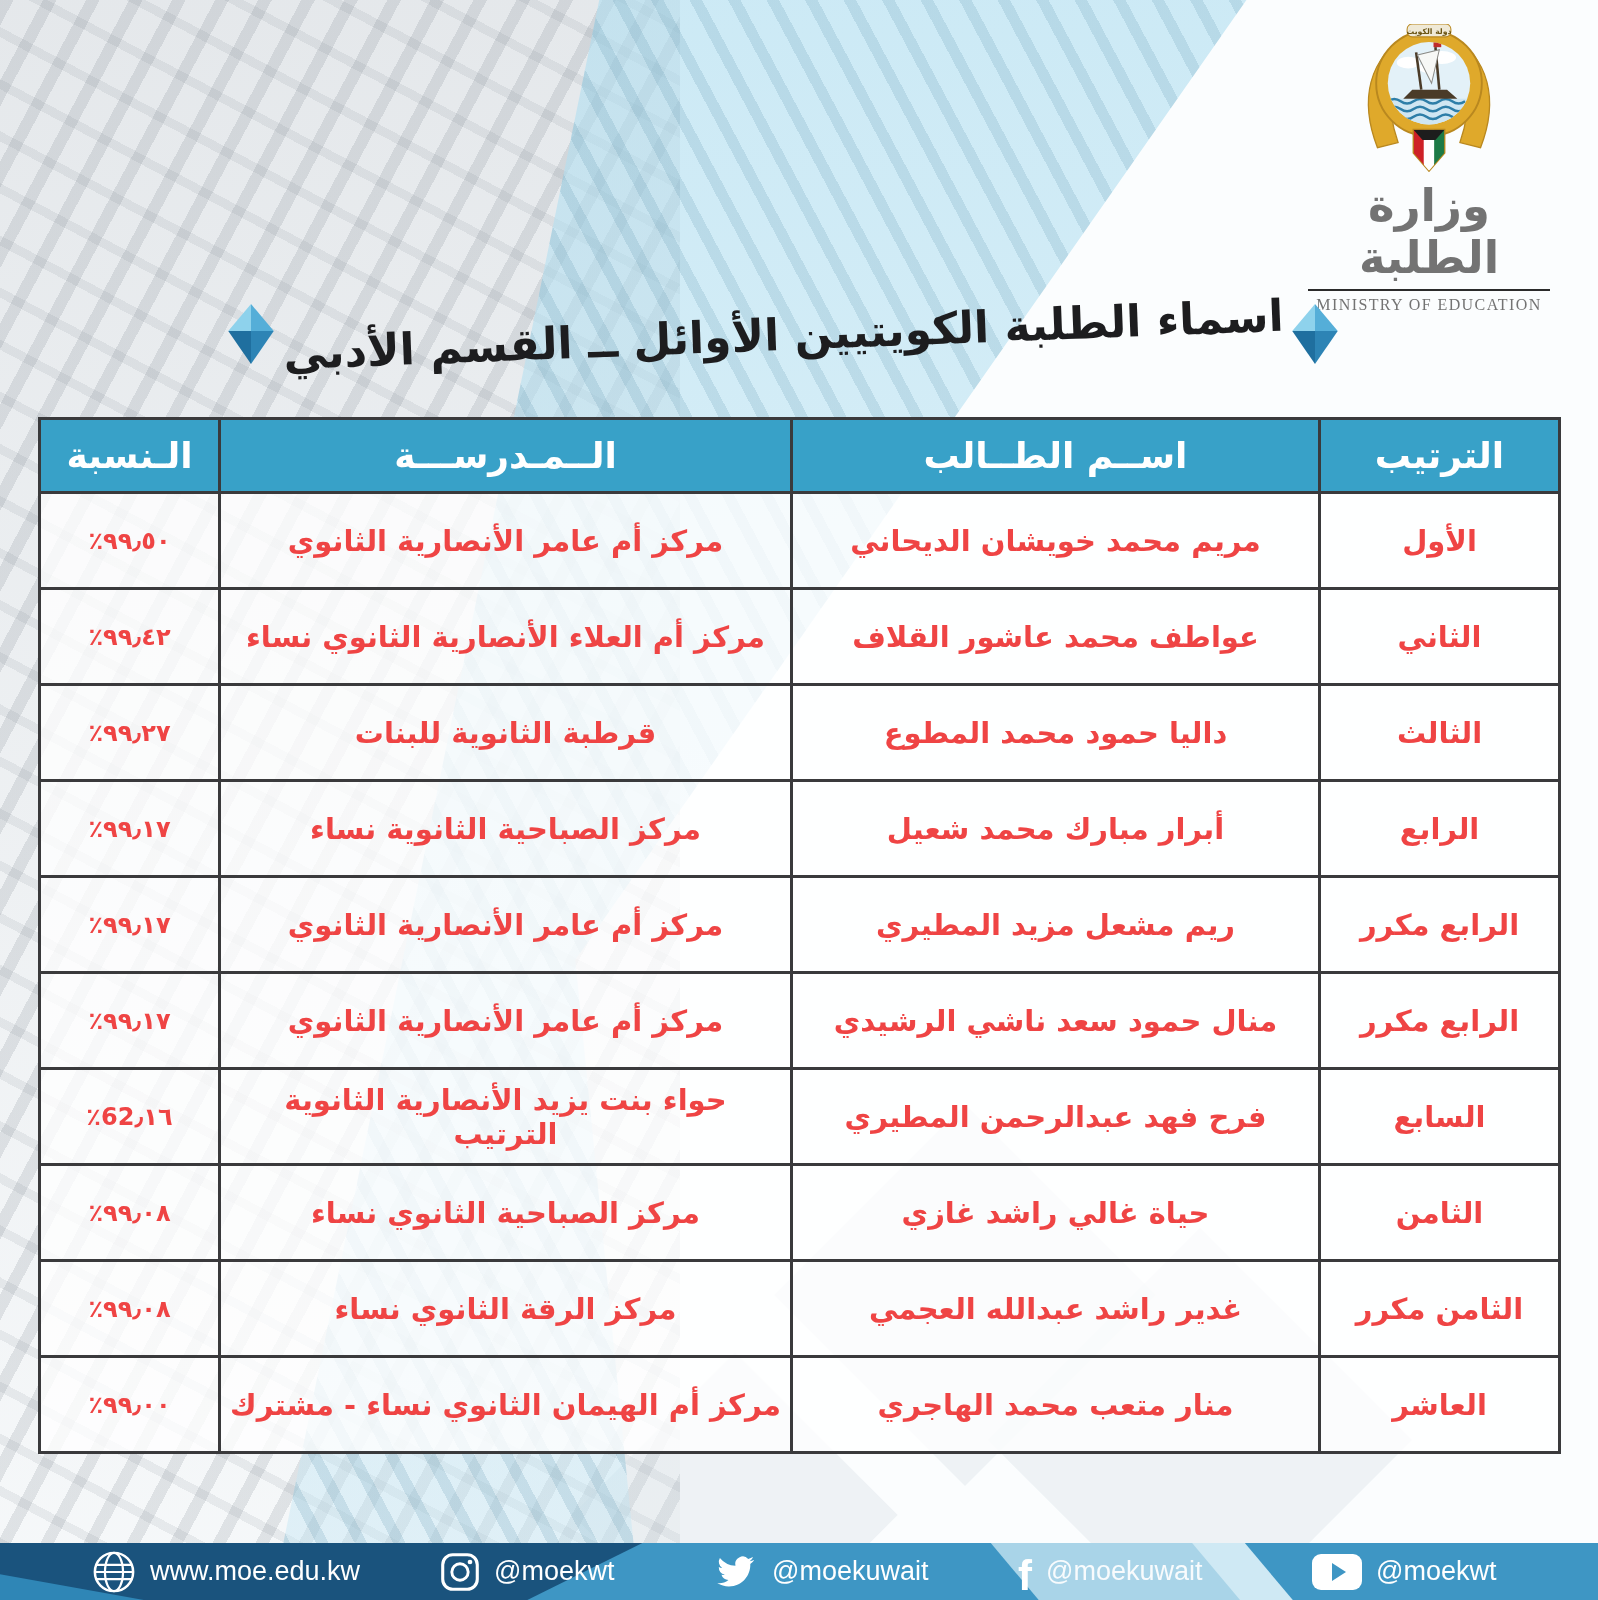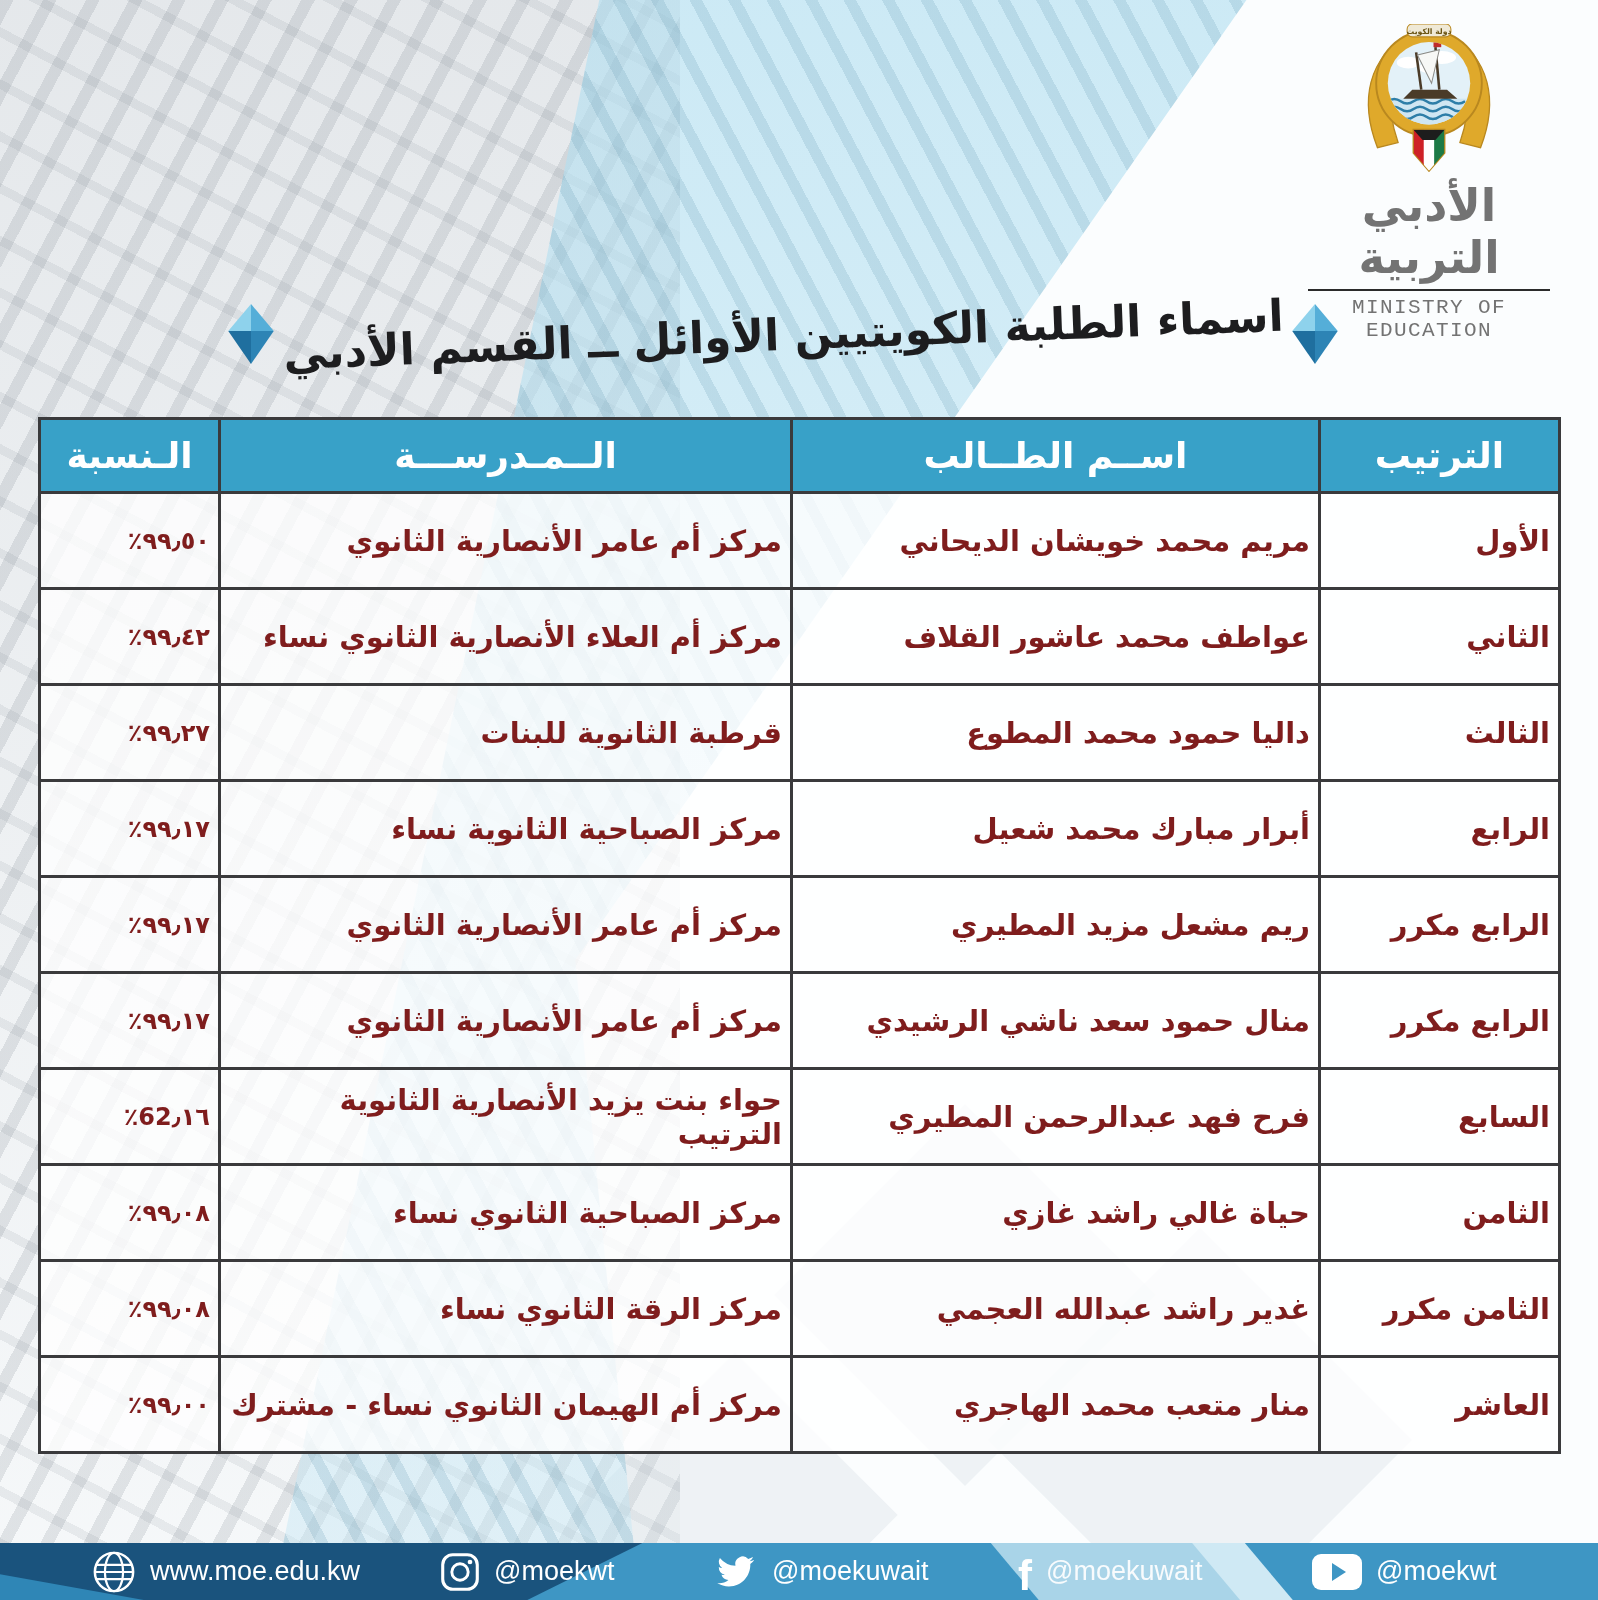--- a/index.html
+++ b/index.html
@@ -19,36 +19,36 @@
     clip-path:polygon(37.5% 0, 78% 0, 36% 60%, 40% 100%, 17% 100%);}
   .chev{position:absolute;background:rgba(205,215,223,.28);transform:rotate(45deg);z-index:0;}
   .chev1{left:830px;top:1160px;width:270px;height:270px;}
   .chev2{left:1050px;top:1290px;width:300px;height:300px;}
   .chev3{left:620px;top:1400px;width:230px;height:230px;}
 
   
   .logo{position:absolute;top:24px;left:1298px;width:262px;text-align:center;z-index:5;color:#737373;}
   .logo .ar{font-size:45px;font-weight:700;line-height:1.15;margin-top:4px;}
   .logo .rule{border-top:2px solid #2b2b2b;margin:5px 10px 5px 10px;}
-  .logo .en{font-family:Liberation Mono, monospace;font-size:21px;letter-spacing:1.4px;font-weight:500;}
+  .logo .en{font-family:Liberation Serif, serif;font-size:16px;letter-spacing:1.4px;font-weight:500;}
 
   
   .titlebar{position:absolute;left:228px;top:278px;width:1110px;height:112px;z-index:5;
     display:flex;align-items:center;justify-content:space-between;direction:rtl;}
   .title-text{font-size:44px;font-weight:700;color:#1d1d1f;white-space:nowrap;
     transform:rotate(-2.2deg);transform-origin:center;}
   .diamond{flex:0 0 auto;}
 
   
   table.results{position:absolute;left:38px;top:417px;width:1520px;z-index:6;
     border-collapse:collapse;table-layout:fixed;direction:rtl;}
   table.results th{background:var(--header_bg,#38a1c8);color:#fff;height:69px;
     font-size:36px;font-weight:700;border:3px solid var(--border,#3a3a3c);text-align:center;}
-  table.results td{background:rgba(255,255,255,.78);color:#7f1d1d;height:93px;
-    font-size:29px;font-weight:700;text-align:right;vertical-align:middle;
+  table.results td{background:rgba(255,255,255,.78);color:#ef4444;height:93px;
+    font-size:29px;font-weight:700;text-align:center;vertical-align:middle;
     border:3px solid var(--border,#3a3a3c);padding:0 8px;}
   table.results td.pct{font-size:24px;}
 
   
   .footer{position:absolute;left:0;bottom:0;width:1598px;height:57px;z-index:7;
     background:var(--footer_medium,#3e96c4);direction:ltr;
     font-family:"Liberation Sans",sans-serif;color:#fff;}
   .seg{position:absolute;inset:0;}
   .seg-dark{background:var(--footer_dark,#1a537d);clip-path:polygon(0 0,40.2% 0,33% 100%,0 100%);}
   .seg-light{background:var(--footer_light,#a9d4e8);clip-path:polygon(62% 0,76.5% 0,79.5% 100%,65% 100%);}
@@ -104,21 +104,21 @@
         <g clip-path="url(#shield)">
           <rect x="38" y="82" width="8" height="36" fill="#ce2127"></rect>
           <rect x="46" y="82" width="8" height="36" fill="#ffffff"></rect>
           <rect x="54" y="82" width="8" height="36" fill="#1d7a46"></rect>
           <polygon points="38,82 62,82 55,90 45,90" fill="#1d1d1d"></polygon>
         </g>
       </g>
       <rect x="33" y="0" width="34" height="10" rx="4" fill="#efe9d6" stroke="#b9881f" stroke-width="0.8"></rect>
       <text x="50" y="7.5" text-anchor="middle" font-size="6" fill="#6b5413" font-weight="700">دولة الكويت</text>
     </svg>
-    <div class="ar">الأدبي التربية</div>
+    <div class="ar">وزارة الطلبة</div>
     <div class="rule"></div>
     <div class="en">MINISTRY OF EDUCATION</div>
   </div>
 
   <div class="titlebar">
     <svg class="diamond" width="46" height="60" viewBox="0 0 44 58">
       <polygon points="22,0 0,26 22,26" fill="#8ed2ec"></polygon>
       <polygon points="22,0 44,26 22,26" fill="#55aed8"></polygon>
       <polygon points="0,26 22,58 22,26" fill="#1f6f9f"></polygon>
       <polygon points="44,26 22,58 22,26" fill="#2d84b5"></polygon>

